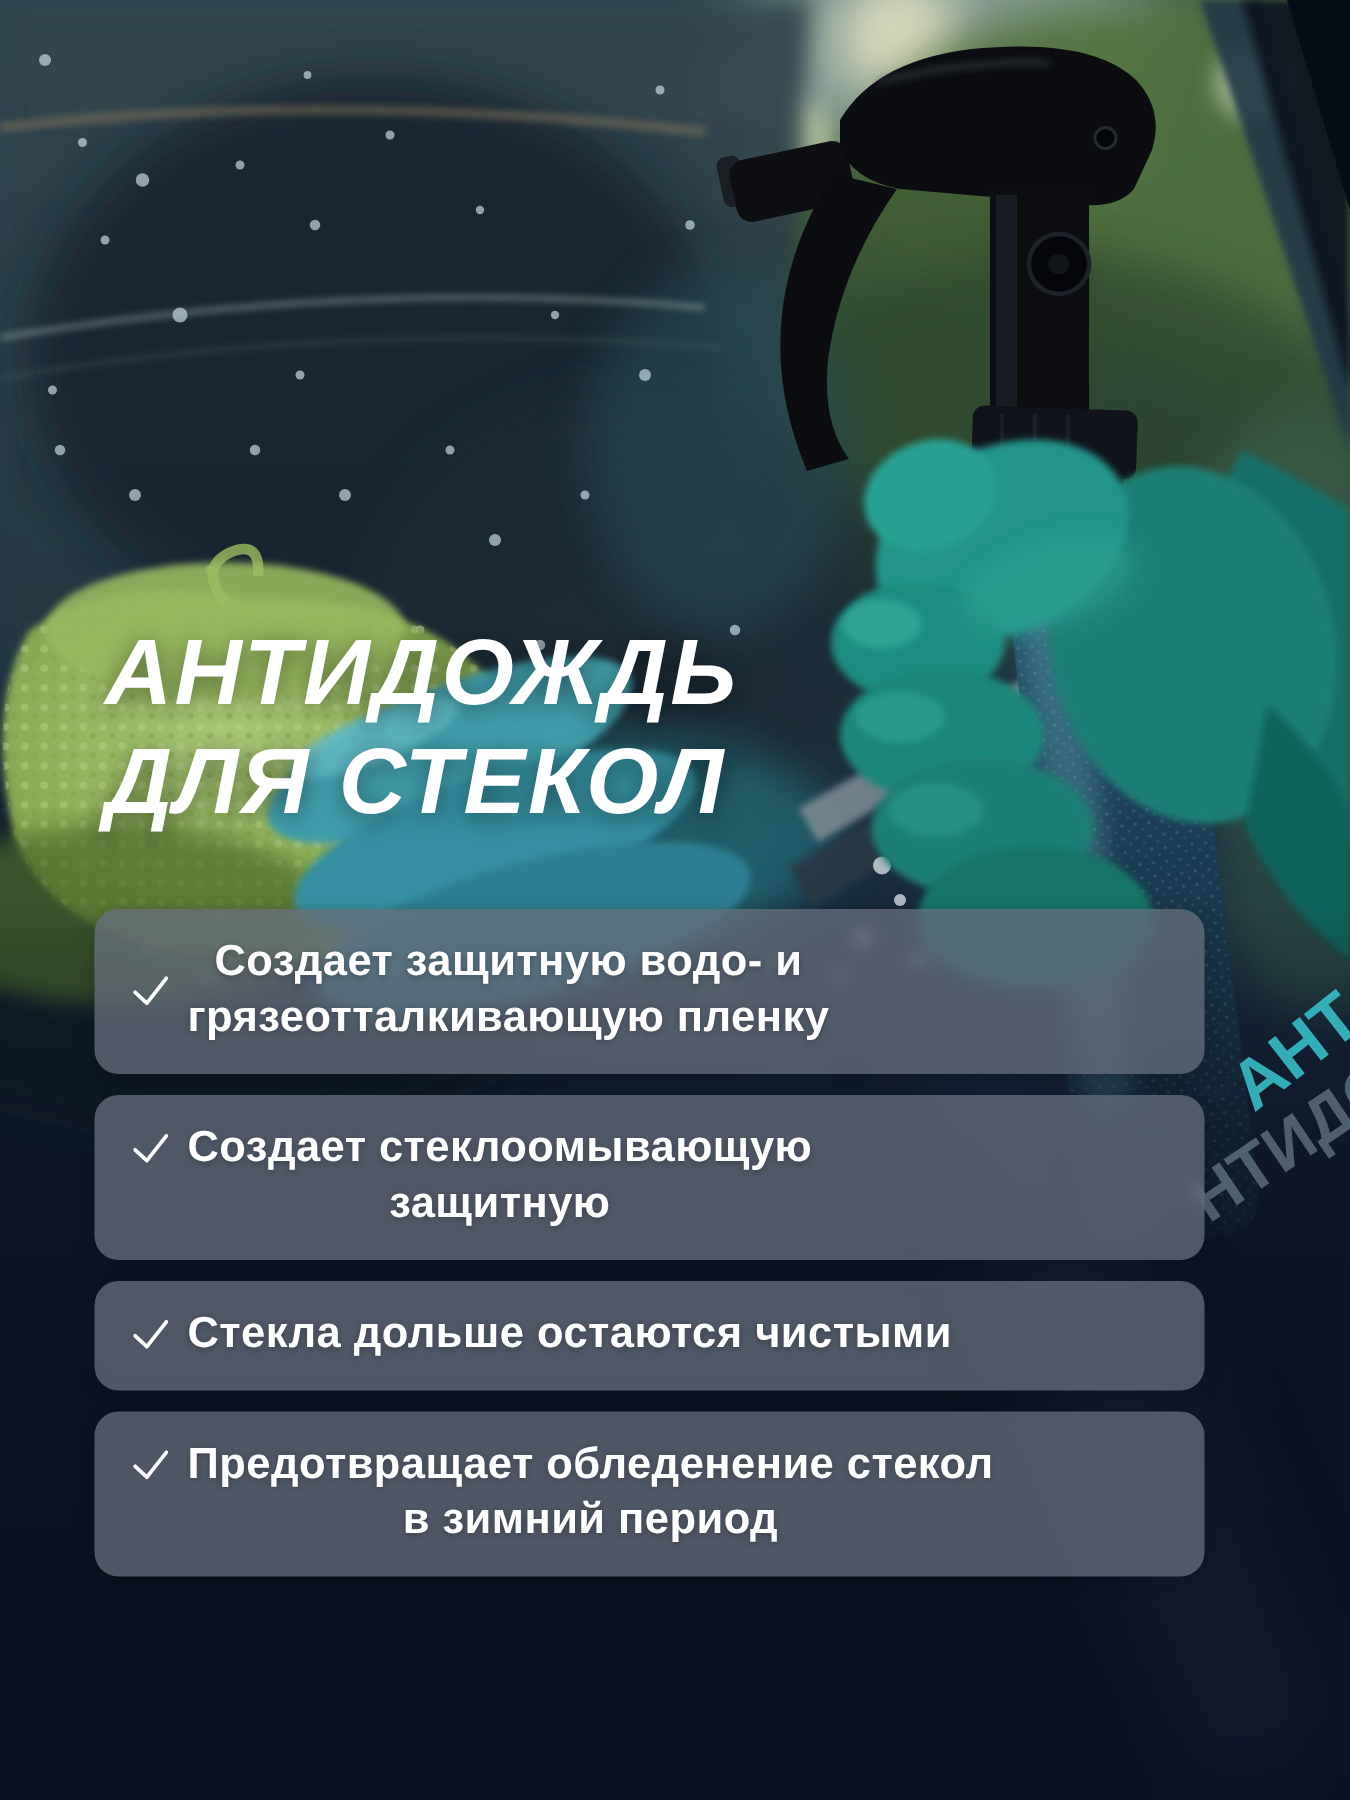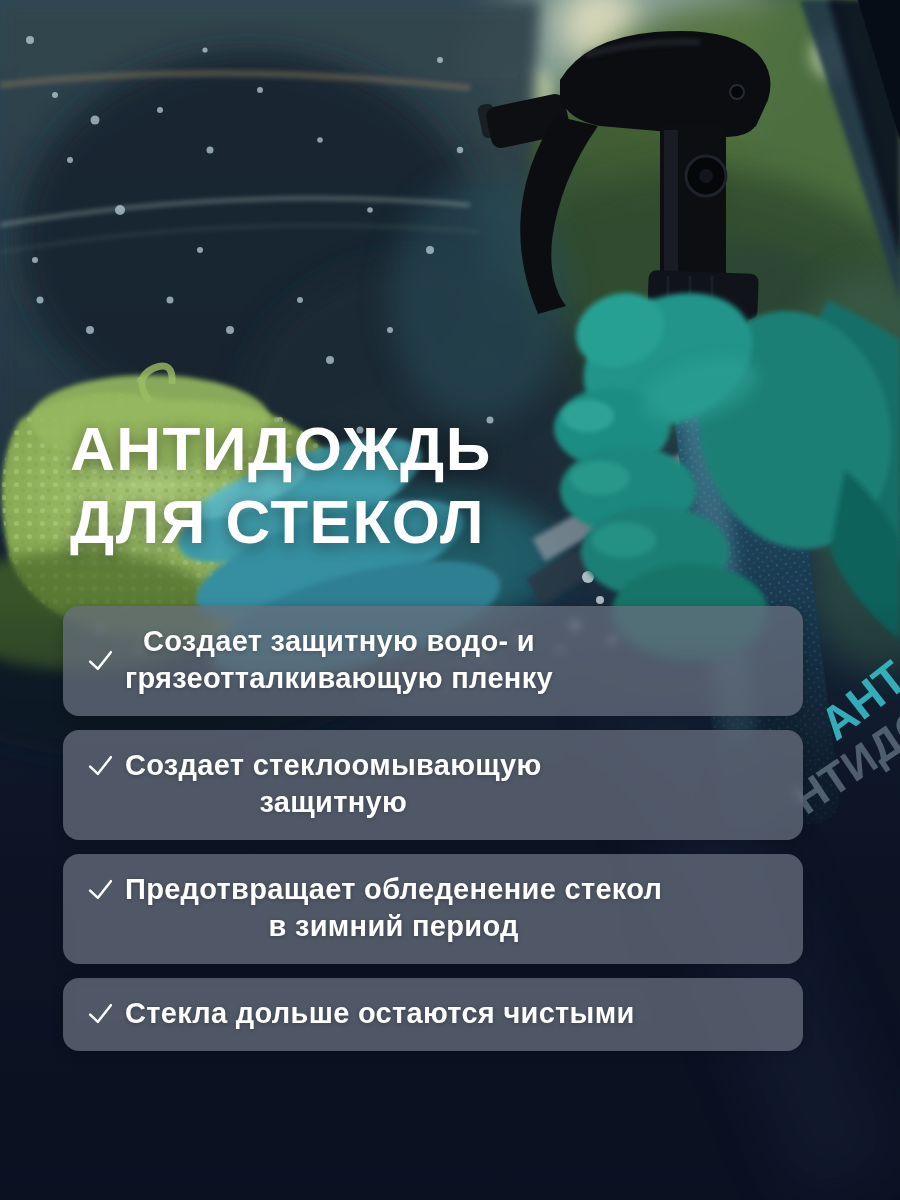--- a/index.html
+++ b/index.html
@@ -8,21 +8,21 @@
     font-family:"Liberation Sans","DejaVu Sans",sans-serif;
     background:#0b1120;
   }
   .bg{position:absolute;inset:0;display:block;}
   
   .title{
     position:absolute;left:70px;top:412px;z-index:3;
     color:#fff;font-weight:bold;font-size:62px;line-height:73px;
     letter-spacing:1.5px;text-shadow:0 3px 16px rgba(0,0,0,.45);
   }
-  .title span{display:block;}
+  .title span{display:block;font-style:italic;}
   
   .benefits{
     position:absolute;left:63px;top:606px;width:740px;z-index:3;
     display:flex;flex-direction:column;gap:14px;
   }
   .benefit{
     display:flex;align-items:flex-start;
     background:rgba(103,111,125,0.75);
     border-radius:16px;
     padding:17px 26px 19px 24px;
@@ -265,29 +265,29 @@
         <span class="line">Создает стеклоомывающую</span>
         <span class="line">защитную</span>
       </div>
     </div>
 
     <div class="benefit">
       <svg class="check" viewBox="0 0 26 26">
         <polyline points="3,14 10.5,21 23,5" fill="none" stroke="#ffffff" stroke-width="2.4" stroke-linecap="round" stroke-linejoin="round"></polyline>
       </svg>
       <div class="benefit-text">
+        <span class="line">Стекла дольше остаются чистыми</span>
+
+      </div>
+    </div>
+
+    <div class="benefit">
+      <svg class="check" viewBox="0 0 26 26">
+        <polyline points="3,14 10.5,21 23,5" fill="none" stroke="#ffffff" stroke-width="2.4" stroke-linecap="round" stroke-linejoin="round"></polyline>
+      </svg>
+      <div class="benefit-text">
         <span class="line">Предотвращает обледенение стекол</span>
         <span class="line">в зимний период</span>
       </div>
     </div>
 
-    <div class="benefit">
-      <svg class="check" viewBox="0 0 26 26">
-        <polyline points="3,14 10.5,21 23,5" fill="none" stroke="#ffffff" stroke-width="2.4" stroke-linecap="round" stroke-linejoin="round"></polyline>
-      </svg>
-      <div class="benefit-text">
-        <span class="line">Стекла дольше остаются чистыми</span>
-
-      </div>
-    </div>
-
   </div>
 </div>
 
 </body></html>

